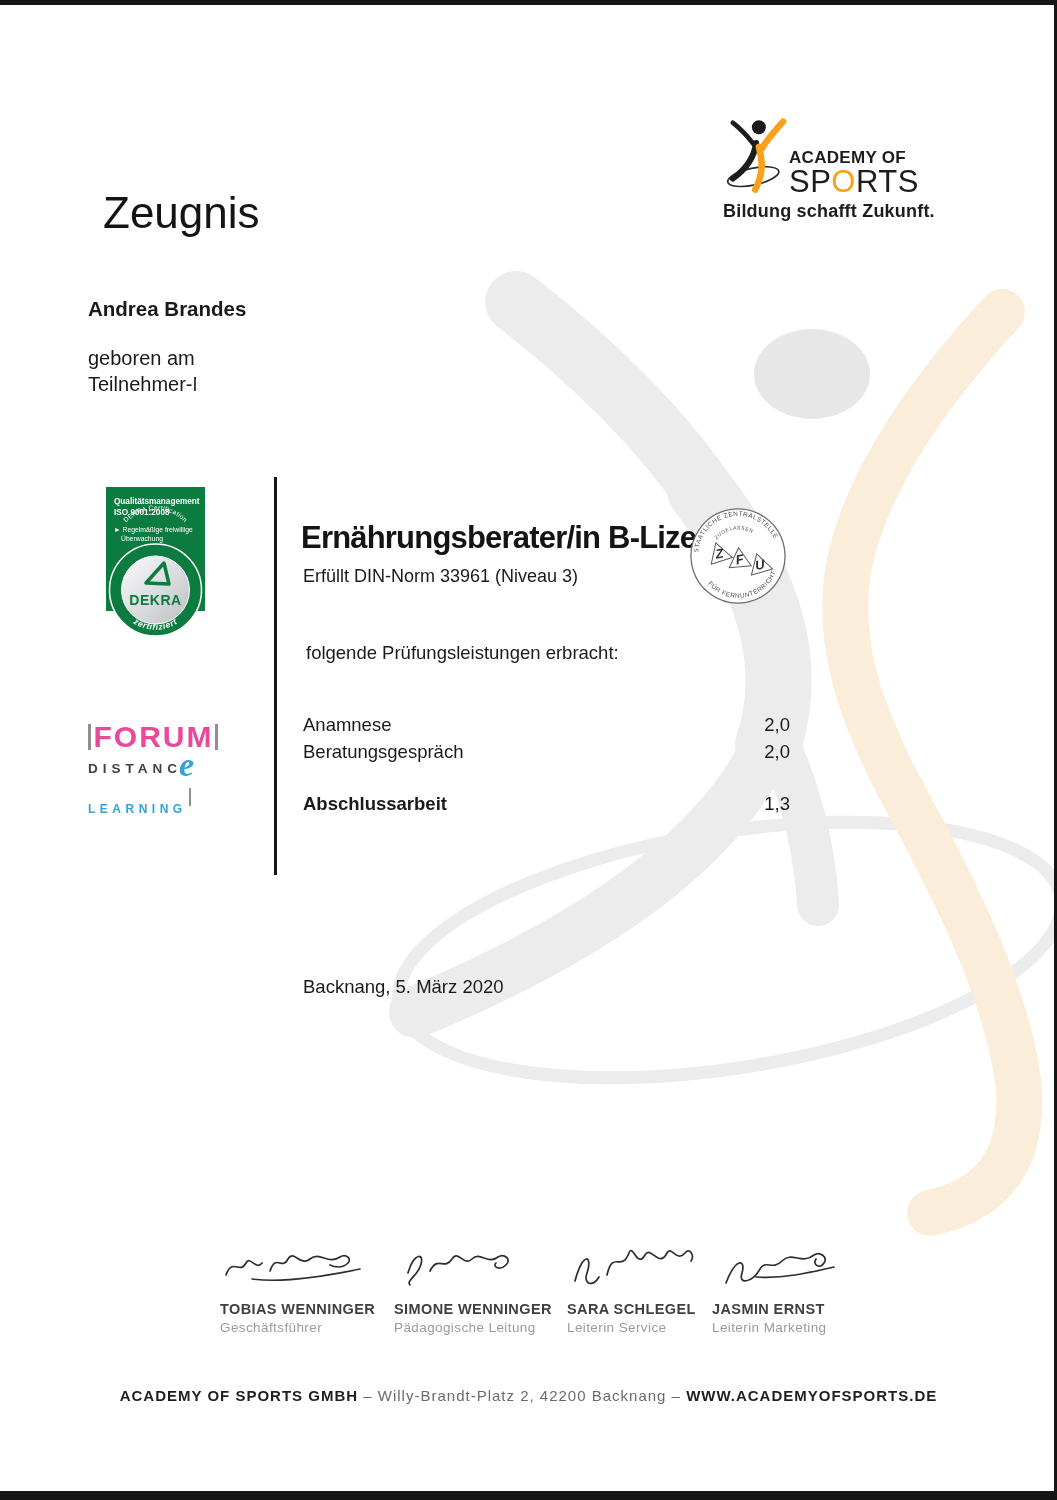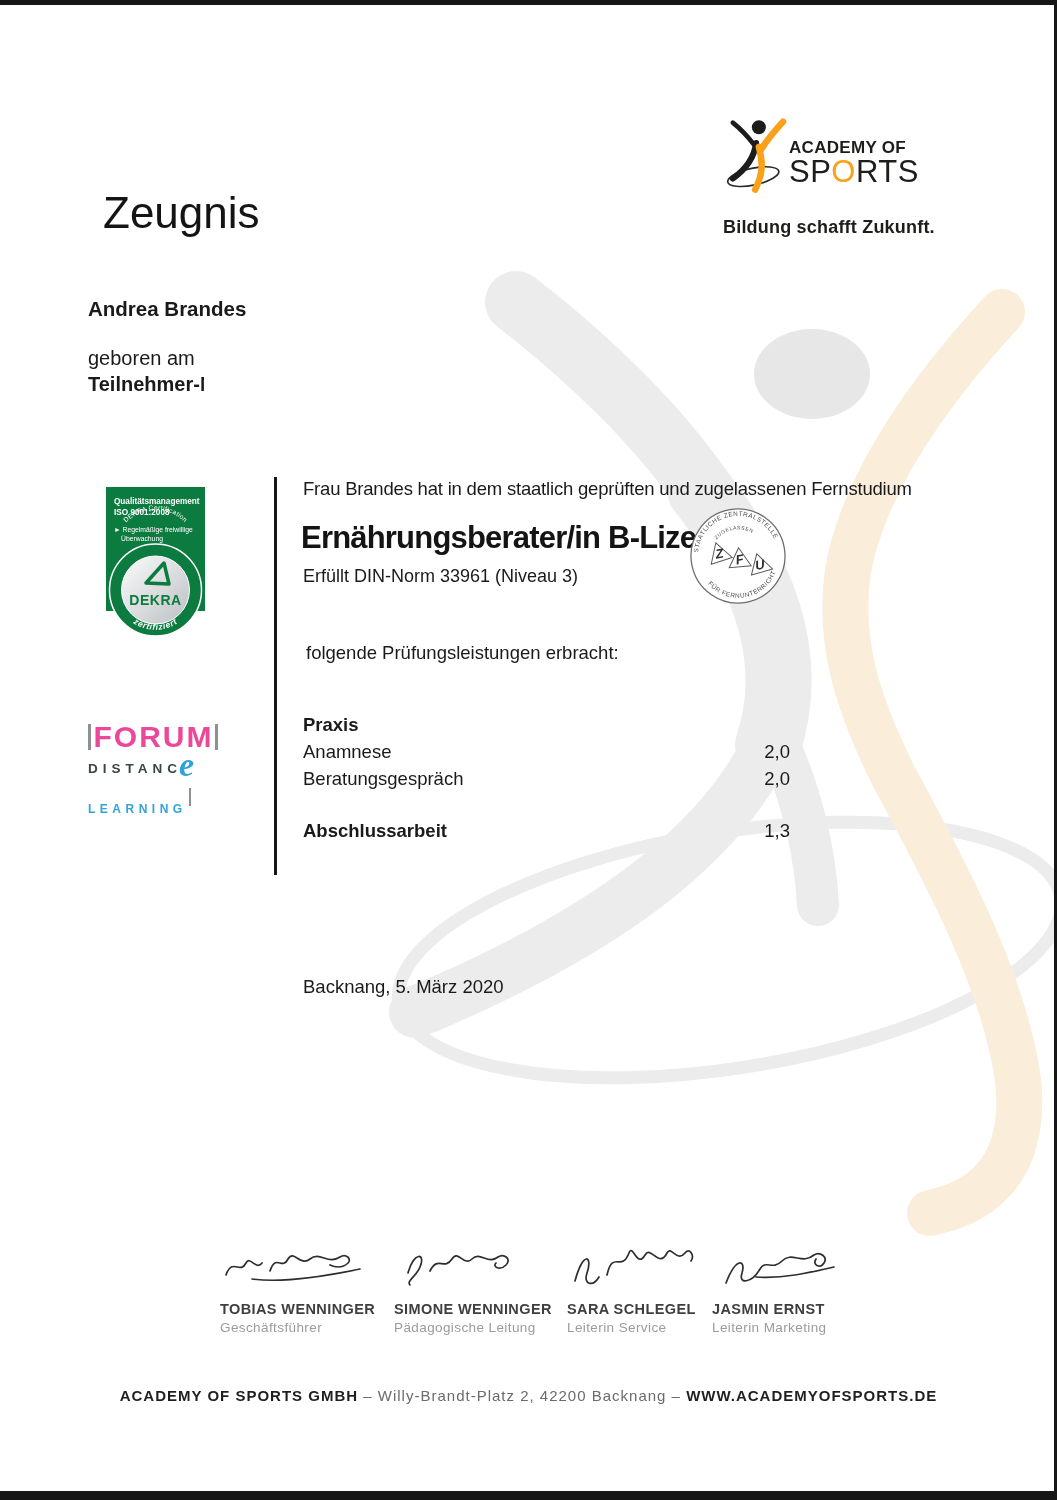--- a/index.html
+++ b/index.html
@@ -10,31 +10,31 @@
   
   .edge{position:absolute;background:#161616;z-index:9;}
   .edge-top{left:0;top:0;width:100%;height:5px;}
   .edge-right{right:0;top:0;width:3px;height:100%;}
   .edge-bottom{left:0;bottom:0;width:100%;height:9px;}
   
   .watermark{position:absolute;left:0;top:0;z-index:0;}
   .content{position:absolute;left:0;top:0;width:100%;height:100%;z-index:1;}
   
   .aos-logo{position:absolute;left:723px;top:117px;width:215px;}
-  .aos-row{display:flex;align-items:center;}
+  .aos-row{display:flex;align-items:flex-end;}
   .aos-text{padding-top:12px;margin-left:-2px;}
   .aos-line1{font-size:17px;font-weight:800;letter-spacing:.3px;color:#1d1d1b;line-height:1;}
   .aos-line2{font-size:31px;font-weight:400;letter-spacing:.5px;color:#1d1d1b;line-height:1.05;}
   .aos-line2 .o-orange{color:#f9a11b;}
-  .aos-tagline{font-size:18px;font-weight:700;color:#1d1d1b;margin-top:18px;letter-spacing:.2px;}
+  .aos-tagline{font-size:18px;font-weight:700;color:#1d1d1b;margin-top:2px;letter-spacing:.2px;}
   
   .title{position:absolute;left:88px;top:188px;font-size:44px;font-weight:400;color:#141414;margin-left:15px;}
   .recipient-name{position:absolute;left:88px;top:297px;font-size:20.5px;font-weight:700;}
   .born-line{position:absolute;left:88px;top:347px;font-size:20px;}
-  .participant-line{position:absolute;left:88px;top:373px;font-size:20px;display:flex;font-weight:bold;}
+  .participant-line{position:absolute;left:88px;top:373px;font-size:20px;display:flex;}
   .cut-glyph{display:inline-block;width:4px;overflow:hidden;white-space:nowrap;}
   
   .vrule{position:absolute;left:274px;top:477px;width:2.5px;height:398px;background:#161616;}
   
   .intro{position:absolute;left:303px;top:478px;font-size:18.5px;letter-spacing:-.2px;}
   .course-title{position:absolute;left:301px;top:520px;font-size:31px;font-weight:600;letter-spacing:-.8px;color:#141414;}
   .course-sub{position:absolute;left:303px;top:566px;font-size:18px;}
   .results-intro{position:absolute;left:306px;top:642px;font-size:18.5px;}
   .grades{position:absolute;left:303px;top:711px;width:487px;font-size:18.5px;}
   .grade-row{display:flex;justify-content:space-between;line-height:27px;}
@@ -128,21 +128,20 @@
       <circle cx="49.5" cy="103" r="46" fill="#0c7b3f" stroke="#ffffff" stroke-width="1.5"></circle>
       <circle cx="49.5" cy="103" r="34" fill="url(#silver)" stroke="#ffffff" stroke-width="1"></circle>
       <text font-size="6.5" fill="#ffffff" letter-spacing="0.4"><textPath href="#dekTop" startOffset="50%" text-anchor="middle">DEKRA Certification</textPath></text>
       <text font-size="8.5" font-weight="bold" font-style="italic" fill="#ffffff" letter-spacing="0.6"><textPath href="#dekBot" startOffset="50%" text-anchor="middle">zertifiziert</textPath></text>
       <polygon points="40,96 58,76 63,97" fill="none" stroke="#0c7b3f" stroke-width="3.5" stroke-linejoin="round"></polygon>
       <text x="49.5" y="118" text-anchor="middle" font-size="14" font-weight="800" fill="#0c7b3f" letter-spacing="0.5">DEKRA</text>
     </svg>
 
     <div class="vrule"></div>
 
-    <div class="intro">Frau Brandes hat in dem staatlich geprüften und zugelassenen Fernstudium</div>
     <div class="course-title">Ernährungsberater/in B-Lizenz</div>
     <div class="course-sub">Erfüllt DIN-Norm 33961 (Niveau 3)</div>
 
     <svg class="zfu" width="104" height="104" viewBox="-52 -52 104 104">
       <defs>
         <path id="zfuTop" d="M -37,15 A 40,40 0 1 1 37,15"></path>
         <path id="zfuInner" d="M -26,-9 A 28,28 0 0 1 26,-9"></path>
         <path id="zfuBot" d="M -37,17 A 40,40 0 0 0 37,17"></path>
       </defs>
       <g transform="rotate(-10)">
@@ -174,24 +173,20 @@
         <span class="forum-e">e</span>
       </div>
       <div class="forum-r3">
         <span class="forum-learning">LEARNING</span>
         <span class="fbar fbar-blue"></span>
       </div>
     </div>
 
     <div class="grades">
       <div class="grade-row">
-        <span class="bold">Praxis</span>
-        <span></span>
-      </div>
-      <div class="grade-row">
         <span>Anamnese</span>
         <span>2,0</span>
       </div>
       <div class="grade-row">
         <span>Beratungsgespräch</span>
         <span>2,0</span>
       </div>
       <div class="grade-spacer"></div>
       <div class="grade-row">
         <span class="bold">Abschlussarbeit</span>

